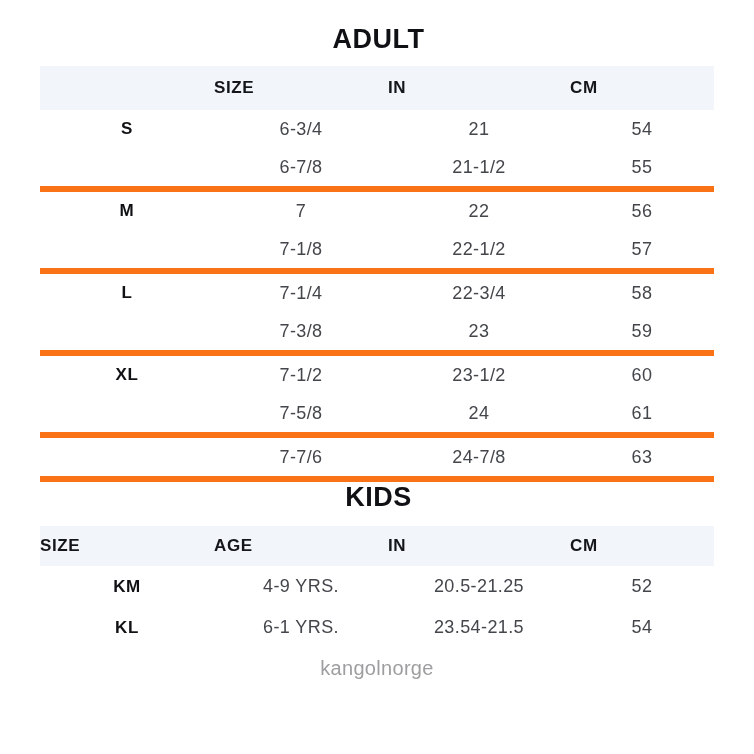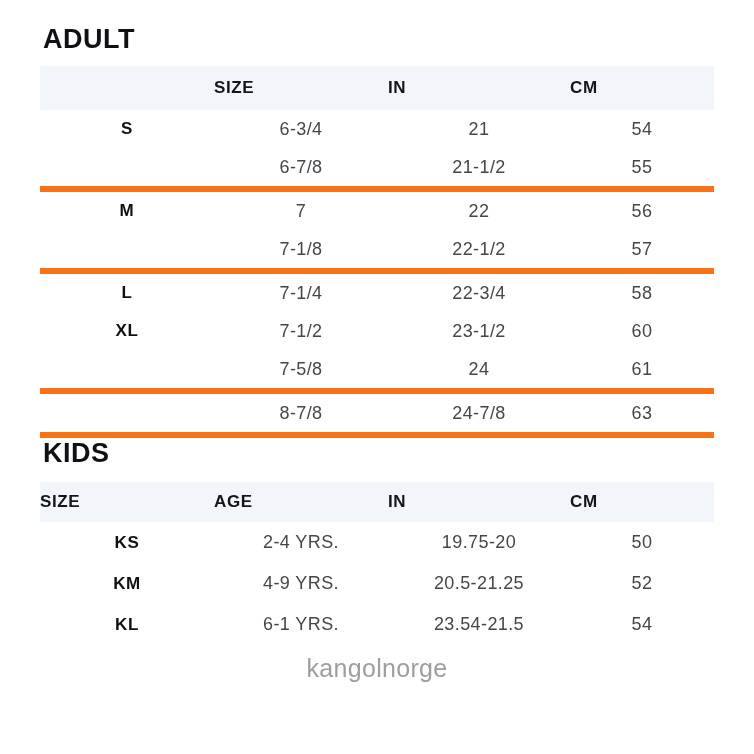--- a/index.html
+++ b/index.html
@@ -20,20 +20,21 @@
     padding: 0 40px;
   }
   .section-title {
     font-size: 27px;
     font-weight: bold;
     letter-spacing: 0.5px;
     line-height: 1;
     color: #101114;
     margin: 0;
     padding-left: 3px;
+    text-align: center;
   }
   .adult-title { padding-top: 26px; padding-bottom: 13px; }
   .kids-title  { padding-top: 2px; padding-bottom: 15px; }
 
   table.size-table {
     border-collapse: collapse;
     table-layout: fixed;
     width: 674px;
   }
   col.c1 { width: 174px; }
@@ -74,21 +75,21 @@
   }
   tr.group-end td {
     border-bottom: 6px solid #f97316;
   }
 
   .footer {
     margin-top: 9px;
     text-align: center;
   }
   .footer span {
-    font-size: 25px;
+    font-size: 20px;
     letter-spacing: 0.3px;
     color: #9e9ea0;
   }
 </style>
 </head>
 <body>
 
 <div class="page">
 
   <section>
@@ -135,37 +136,43 @@
           <td>22-1/2</td>
           <td>57</td>
         </tr>
 
         <tr>
           <td class="lbl">L</td>
           <td>7-1/4</td>
           <td>22-3/4</td>
           <td>58</td>
         </tr>
+        <tr class="group-end">
+          <td class="lbl"></td>
+          <td>7-3/8</td>
+          <td>23</td>
+          <td>59</td>
+        </tr>
 
         <tr>
           <td class="lbl">XL</td>
           <td>7-1/2</td>
           <td>23-1/2</td>
           <td>60</td>
         </tr>
         <tr class="group-end">
           <td class="lbl"></td>
           <td>7-5/8</td>
           <td>24</td>
           <td>61</td>
         </tr>
 
         <tr class="group-end">
           <td class="lbl"></td>
-          <td>8-7/8</td>
+          <td>7-7/6</td>
           <td>24-7/8</td>
           <td>63</td>
         </tr>
       </tbody>
     </table>
   </section>
 
   <section>
     <h2 class="section-title kids-title">KIDS</h2>
 
@@ -179,26 +186,20 @@
       <thead>
         <tr>
           <th>SIZE</th>
           <th>AGE</th>
           <th>IN</th>
           <th>CM</th>
         </tr>
       </thead>
       <tbody>
         <tr>
-          <td class="lbl">KS</td>
-          <td>2-4 YRS.</td>
-          <td>19.75-20</td>
-          <td>50</td>
-        </tr>
-        <tr>
           <td class="lbl">KM</td>
           <td>4-9 YRS.</td>
           <td>20.5-21.25</td>
           <td>52</td>
         </tr>
         <tr>
           <td class="lbl">KL</td>
           <td>6-1 YRS.</td>
           <td>23.54-21.5</td>
           <td>54</td>

